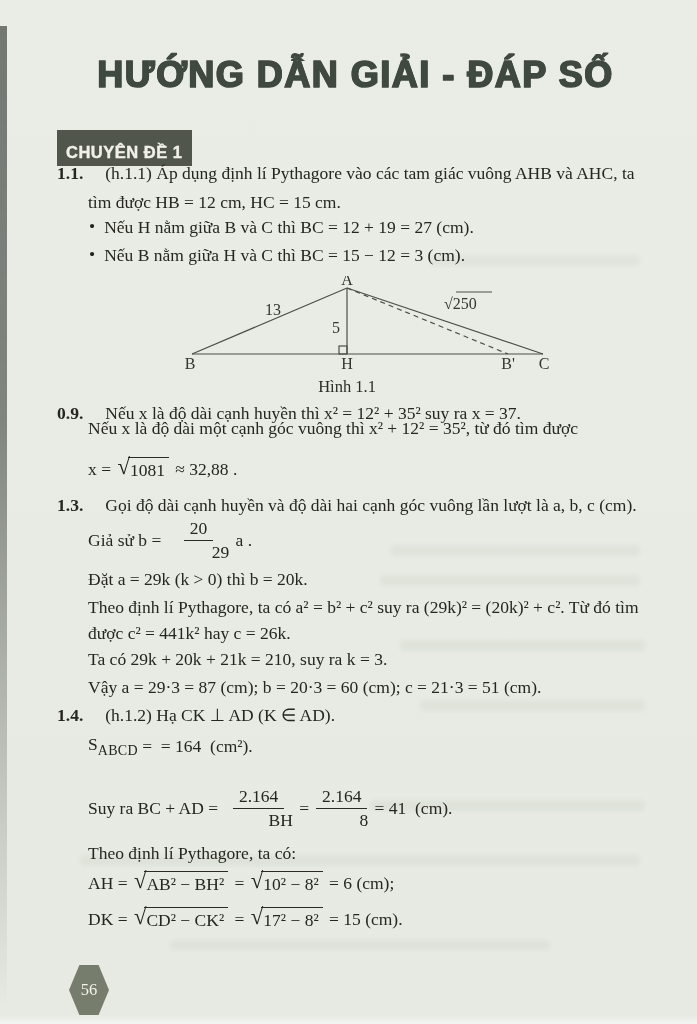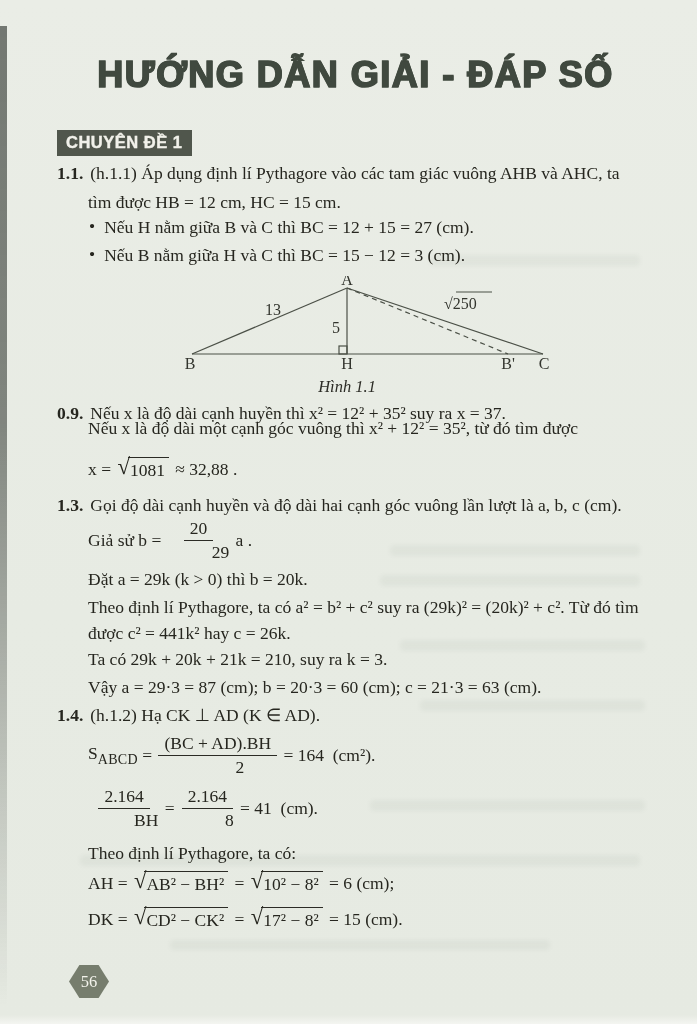--- a/index.html
+++ b/index.html
@@ -36,52 +36,52 @@
     color:#40493f;
     -webkit-text-stroke:1.6px #40493f;
     text-shadow:.6px 0 0 #40493f, -.6px 0 0 #40493f;
     white-space:nowrap;
   }
   .badge {
     position:absolute; left:57px; top:130px;
     background:#50564c; color:#f1f1ea;
     font-family:"Liberation Sans", sans-serif;
     font-weight:bold; font-size:16.5px; letter-spacing:.5px;
-    padding:3px 10px 4px 9px;
+    padding:13px 10px 4px 9px;
     -webkit-text-stroke:.4px #f1f1ea;
   }
   
   .line {
     position:absolute; font-size:17.5px; line-height:1.3;
     white-space:nowrap; color:#26261f;
   }
-  .plabel { font-weight:bold; margin-right:7px; }
+  .plabel { font-weight:bold; margin-right:22px; }
   .fx { white-space:pre; }
   .blt { display:inline-block; margin-right:9px; transform:translateY(-1px); }
   
   .mathrow { display:flex; align-items:center; }
   .frac { display:inline-flex; flex-direction:column; align-items:center;
           vertical-align:middle; margin:0 2px; line-height:1.2; }
   .frac .num { border-bottom:1.5px solid #2b2b25; padding:0 6px 1px; }
   .frac .den { padding-top:1px;margin-left:44px; }
   .rad { display:inline-flex; align-items:flex-start; margin:0 2px; }
   .rad .rsign { font-size:1.3em; line-height:1.05; transform:translateY(-2px); }
   .rad .rbody { border-top:1.5px solid #2b2b25; padding:1px 4px 0 2px;
                 margin-left:-2px; }
   sub.ssub { font-size:14px; vertical-align:-5px; letter-spacing:.3px; }
   
   .fig-svg { position:absolute; left:180px; top:276px; }
   .fig-svg text { font-family:"Liberation Serif", serif; font-size:16px; fill:#33352e; }
   .fig-caption {
     position:absolute; top:377px; left:247px; width:200px; text-align:center;
-    font-style:italic; font-size:16.5px; color:#2c2c26;
+    font-size:16.5px; color:#2c2c26;
   }
   
   .hex {
-    position:absolute; left:69px; top:965px; width:40px; height:33px;
+    position:absolute; left:69px; top:965px; width:40px; height:50px;
     background:#767d6d;
     clip-path:polygon(26% 0,74% 0,100% 50%,74% 100%,26% 100%,0 50%);
     display:flex; align-items:center; justify-content:center;
     color:#f3f3ec; font-size:16.5px;
   }
 </style>
 </head>
 <body>
 
 <div class="edge-left"></div>
@@ -98,21 +98,21 @@
 <div class="title">HƯỚNG DẪN GIẢI - ĐÁP SỐ</div>
 <div class="badge">CHUYÊN ĐỀ 1</div>
 
 <div class="line" style="left:57px;top:162px">
   <span class="plabel">1.1.</span><span>(h.1.1) Áp dụng định lí Pythagore vào các tam giác vuông AHB và AHC, ta</span>
 </div>
 <div class="line" style="left:88px;top:191px">
   <span>tìm được HB = 12 cm, HC = 15 cm.</span>
 </div>
 <div class="line" style="left:89px;top:216px">
-  <span class="blt">•</span><span>Nếu H nằm giữa B và C thì BC = 12 + 15 = 27 (cm).</span>
+  <span class="blt">•</span><span>Nếu H nằm giữa B và C thì BC = 12 + 19 = 27 (cm).</span>
 </div>
 <div class="line" style="left:89px;top:244px">
   <span class="blt">•</span><span>Nếu B nằm giữa H và C thì BC = 15 − 12 = 3 (cm).</span>
 </div>
 
 <svg class="fig-svg" width="380" height="98" viewBox="0 0 380 98">
   <g stroke="#4b5047" stroke-width="1.2" fill="none">
     <line x1="12" y1="78" x2="167" y2="12"></line>
     <line x1="167" y1="12" x2="363" y2="78"></line>
     <line x1="12" y1="78" x2="363" y2="78"></line>
@@ -164,36 +164,33 @@
 <div class="line" style="left:88px;top:596px">
   <span>Theo định lí Pythagore, ta có a² = b² + c² suy ra (29k)² = (20k)² + c². Từ đó tìm</span>
 </div>
 <div class="line" style="left:88px;top:622px">
   <span>được c² = 441k² hay c = 26k.</span>
 </div>
 <div class="line" style="left:88px;top:648px">
   <span>Ta có 29k + 20k + 21k = 210, suy ra k = 3.</span>
 </div>
 <div class="line" style="left:88px;top:676px">
-  <span>Vậy a = 29·3 = 87 (cm); b = 20·3 = 60 (cm); c = 21·3 = 63 (cm).</span>
+  <span>Vậy a = 29·3 = 87 (cm); b = 20·3 = 60 (cm); c = 21·3 = 51 (cm).</span>
 </div>
 
 <div class="line" style="left:57px;top:704px">
   <span class="plabel">1.4.</span><span>(h.1.2) Hạ CK ⊥ AD (K ∈ AD).</span>
 </div>
 <div class="line mathrow" style="left:88px;top:733px">
   <span><span>S</span><sub class="ssub">ABCD</sub></span>
   <span class="fx"> = </span>
-  <span class="frac">
-      <span class="num">(BC + AD).BH</span>
-      <span class="den">2</span>
-    </span>
   <span class="fx"> = 164  (cm²).</span>
 </div>
 <div class="line mathrow" style="left:88px;top:786px">
+  <span class="fx">Suy ra BC + AD = </span>
   <span class="frac">
       <span class="num">2.164</span>
       <span class="den">BH</span>
     </span>
   <span class="fx"> = </span>
   <span class="frac">
       <span class="num">2.164</span>
       <span class="den">8</span>
     </span>
   <span class="fx"> = 41  (cm).</span>

